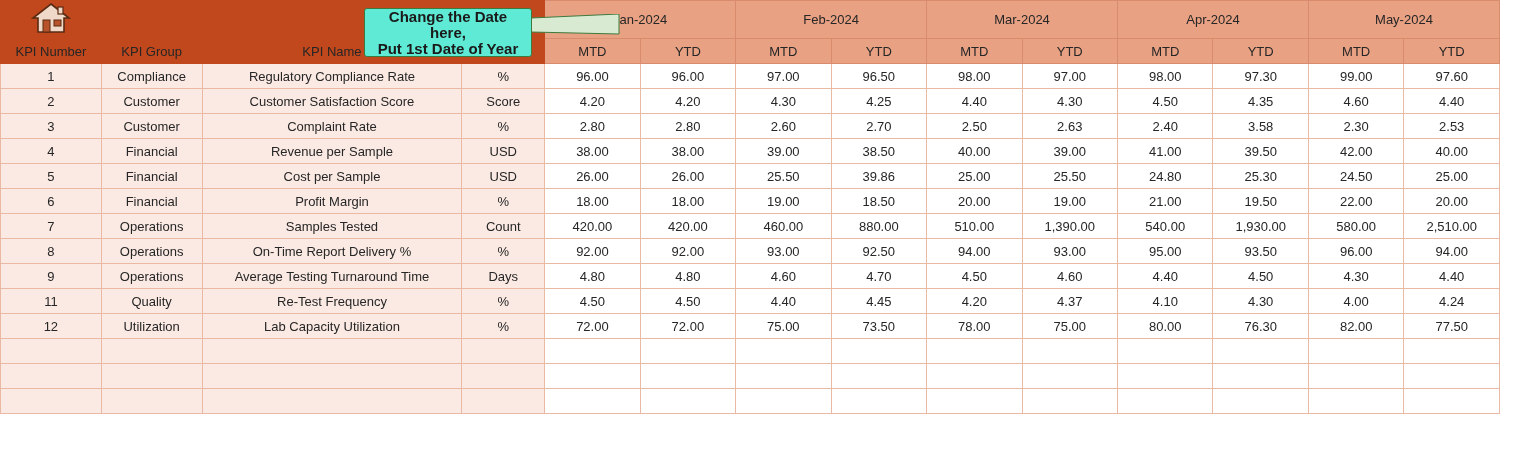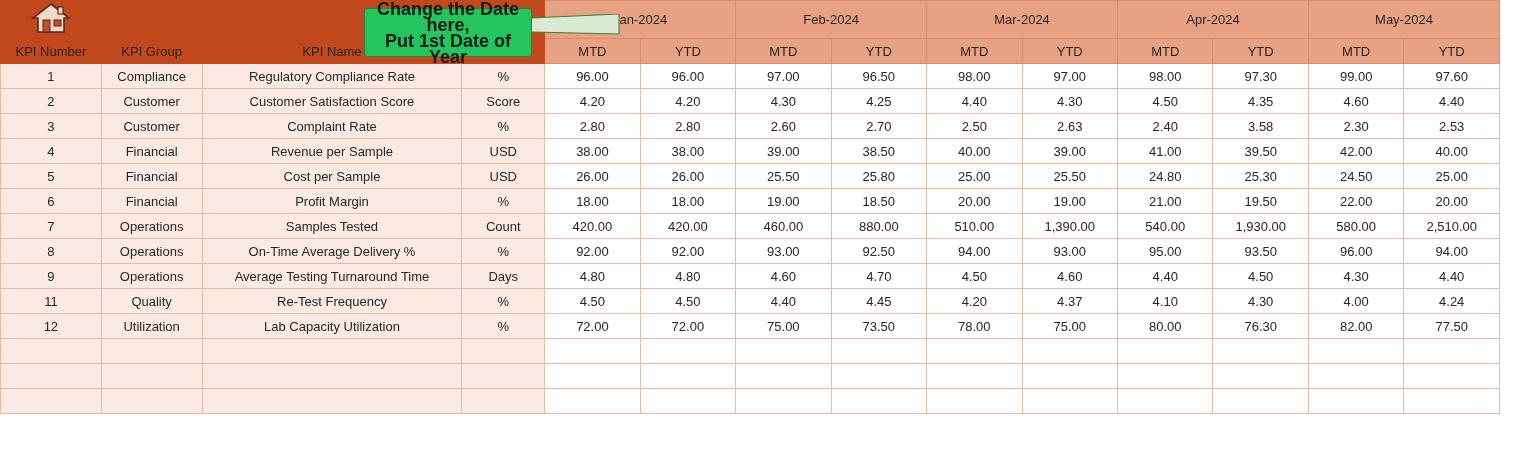--- a/index.html
+++ b/index.html
@@ -92,25 +92,25 @@
   .empty-lbl { background: #fbeae3; height: 25px; }
   .empty-val { background: #ffffff; height: 25px; }
 
   
   .callout {
     position: absolute;
     left: 364px;
     top: 8px;
     width: 168px;
     height: 49px;
-    background: #22c55e;
+    background: #5eead4;
     border: 1px solid #3c7a3c;
     border-radius: 3px;
     color: #1a1a1a;
-    font-size: 18px;
+    font-size: 15px;
     font-weight: bold;
     line-height: 16px;
     text-align: center;
     display: flex;
     align-items: center;
     justify-content: center;
     z-index: 20;
     padding: 2px 4px;
   }
   .callout-tail {
@@ -249,21 +249,21 @@
           <td class="val">40.00</td>
         </tr>
         <tr>
           <td class="lbl">5</td>
           <td class="lbl">Financial</td>
           <td class="lbl">Cost per Sample</td>
           <td class="lbl">USD</td>
           <td class="val">26.00</td>
           <td class="val">26.00</td>
           <td class="val">25.50</td>
-          <td class="val">25.80</td>
+          <td class="val">39.86</td>
           <td class="val">25.00</td>
           <td class="val">25.50</td>
           <td class="val">24.80</td>
           <td class="val">25.30</td>
           <td class="val">24.50</td>
           <td class="val">25.00</td>
         </tr>
         <tr>
           <td class="lbl">6</td>
           <td class="lbl">Financial</td>
@@ -292,21 +292,21 @@
           <td class="val">510.00</td>
           <td class="val">1,390.00</td>
           <td class="val">540.00</td>
           <td class="val">1,930.00</td>
           <td class="val">580.00</td>
           <td class="val">2,510.00</td>
         </tr>
         <tr>
           <td class="lbl">8</td>
           <td class="lbl">Operations</td>
-          <td class="lbl">On-Time Average Delivery %</td>
+          <td class="lbl">On-Time Report Delivery %</td>
           <td class="lbl">%</td>
           <td class="val">92.00</td>
           <td class="val">92.00</td>
           <td class="val">93.00</td>
           <td class="val">92.50</td>
           <td class="val">94.00</td>
           <td class="val">93.00</td>
           <td class="val">95.00</td>
           <td class="val">93.50</td>
           <td class="val">96.00</td>

